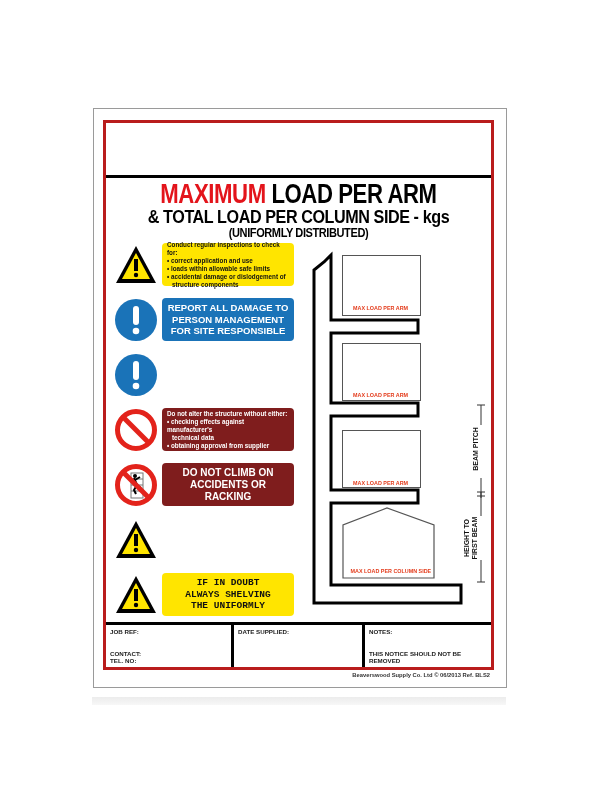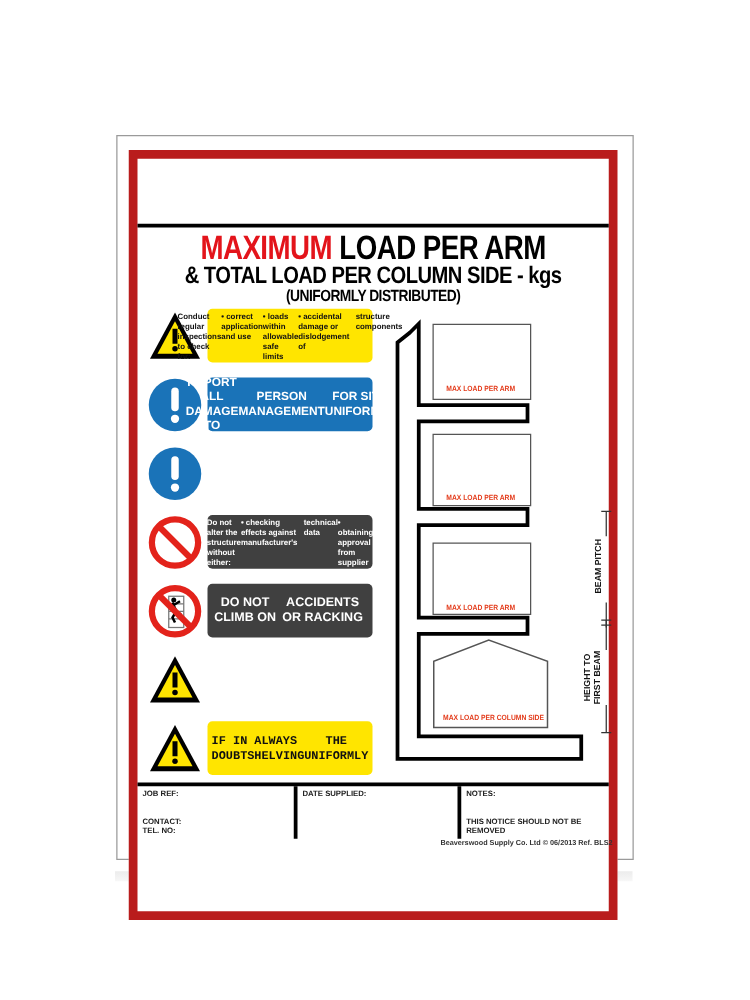--- a/index.html
+++ b/index.html
@@ -8,48 +8,48 @@
 
   .card {
     position: absolute; left: 93px; top: 108px; width: 414px; height: 580px;
     border: 1px solid #9a9a9a; background: #fff;
   }
   .card-shadow {
     position: absolute; left: 92px; top: 697px; width: 414px; height: 8px;
     background: linear-gradient(#ececec, #f7f7f7);
   }
   .sign {
-    position: absolute; left: 103px; top: 120px; width: 391px; height: 616px;
-    border: 7px solid #b91c1c; background: #fff;
+    position: absolute; left: 103px; top: 120px; width: 391px; height: 550px;
+    border: 3px solid #b91c1c; background: #fff;
   }
   .top-blank {
     position: absolute; left: 0; top: 0; width: 100%; height: 55px;
     border-bottom: 3px solid #000;
   }
   .title {
     position: absolute; left: 0; top: 58px; width: 100%; text-align: center;
     font-family: "Liberation Sans", sans-serif; font-weight: bold; letter-spacing: -0.5px;
   }
   .title .l1 { font-size: 27px; line-height: 27px; transform: scaleX(0.82); transform-origin: center; display: block; }
   .title .l1 .red { color: #e3141b; }
   .title .l2 { font-size: 19px; line-height: 18px; transform: scaleX(0.85); display: block; margin-top: 0px; }
   .title .l3 { font-size: 13px; line-height: 14px; transform: scaleX(0.85); display: block; }
 
   .rows { position: absolute; left: 8px; top: 117px; width: 180px; }
   .row { position: absolute; left: 0; width: 180px; height: 48px; }
   .row .icon { position: absolute; left: 0; top: 3px; width: 44px; height: 44px; }
   .row .panel {
     position: absolute; left: 48px; top: 3px; width: 132px; height: 43px;
     border-radius: 4px; color: #fff; font-weight: bold;
-    display: flex; flex-direction: row; justify-content: center; align-items: center;
+    display: flex; flex-direction: column; justify-content: center; align-items: center;
     text-align: center; font-size: 9.5px; line-height: 11.5px; padding: 2px 4px;
   }
   .panel.yellow { background: #ffe500; color: #111; }
   .panel.blue { background: #1a73b8; }
-  .panel.red { background: #404040; }
+  .panel.red { background: #7f1d1d; }
   .panel.small { font-size: 6.3px; line-height: 8px; align-items: flex-start; text-align: left; padding: 3px 5px; }
   .panel.small span { display: block; }
 
   .diagram { position: absolute; left: 200px; top: 117px; width: 185px; height: 380px; }
   .beam-box {
     position: absolute; border: 1.2px solid #555; background: #fff;
   }
   .box-label {
     position: absolute; color: #e33a1a; font-size: 6px; font-weight: bold;
     white-space: nowrap; transform: scaleX(0.9);
@@ -106,21 +106,21 @@
 
     <div class="row" style="top:55px;">
       <svg class="icon" viewBox="0 0 44 44">
         <circle cx="22" cy="22" r="21" fill="#1a73b8"></circle>
         <rect x="19" y="8" width="6" height="19" rx="3" fill="#fff"></rect>
         <circle cx="22" cy="33" r="3.3" fill="#fff"></circle>
       </svg>
       <div class="panel blue">
         <span>REPORT ALL DAMAGE TO</span>
         <span>PERSON MANAGEMENT</span>
-        <span>FOR SITE UNIFORMLY</span>
+        <span>FOR SITE RESPONSIBLE</span>
       </div>
     </div>
 
     <div class="row" style="top:110px;">
       <svg class="icon" viewBox="0 0 44 44">
         <circle cx="22" cy="22" r="21" fill="#1a73b8"></circle>
         <rect x="19" y="8" width="6" height="19" rx="3" fill="#fff"></rect>
         <circle cx="22" cy="33" r="3.3" fill="#fff"></circle>
       </svg>
     </div>

